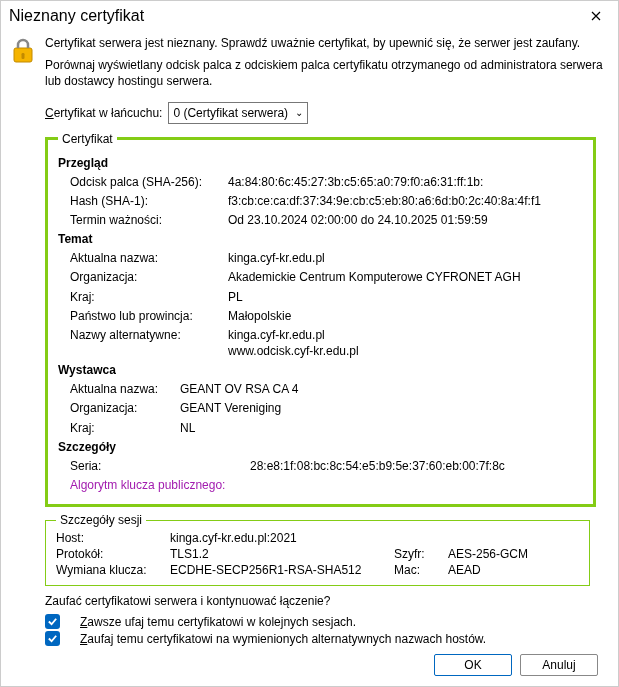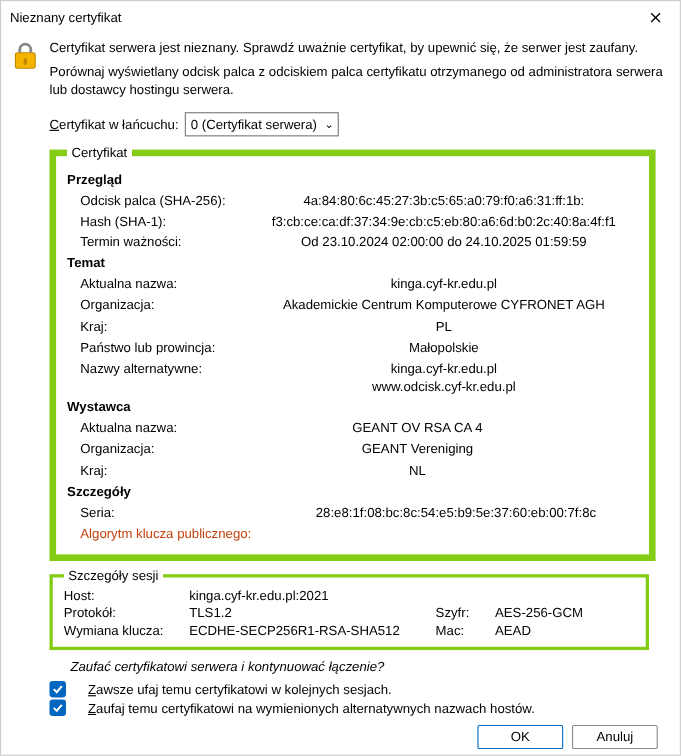--- a/index.html
+++ b/index.html
@@ -15,21 +15,21 @@
     position: relative;
     border: 1px solid #ccc;
   }
   .titlebar {
     height: 30px;
     display: flex;
     align-items: center;
     justify-content: space-between;
     padding: 0 8px;
   }
-  .titlebar .title { font-size: 12px; }
+  .titlebar .title { font-size: 16px; }
   .titlebar .close {
     width: 28px; height: 22px;
     display: flex; align-items: center; justify-content: center;
     font-size: 14px; cursor: default;
   }
   .content {
     padding: 4px 10px 10px 10px;
   }
   .intro-row {
     display: flex;
@@ -50,21 +50,21 @@
   .select {
     display: inline-flex; align-items: center;
     border: 1px solid #777; background: #fff;
     height: 22px; padding: 0 4px; min-width: 140px;
     justify-content: space-between;
   }
   .select .chev { margin-left: 6px; font-size: 10px; }
   fieldset.cert {
     margin: 0 12px 6px 34px;
     padding: 6px 10px 8px 10px;
-    border: 6px solid #84cc16;
+    border: 3px solid #84cc16;
   }
   fieldset.cert legend { padding: 0 4px; }
   .cert-scroll {
     max-height: 368px;
     overflow-y: auto;
     padding-right: 4px;
   }
   .section-head {
     font-weight: 700;
     margin: 4px 0 4px 0;
@@ -72,38 +72,38 @@
   .row {
     display: flex;
     margin: 0 0 3px 12px;
     line-height: 1.35;
   }
   .row .lbl {
     flex: 0 0 auto;
     width: 158px;
   }
   .row.wide .lbl { width: 180px; }
-  .row .val { flex: 1; text-align: center; }
+  .row .val { flex: 1; }
   .multiline { display: block; }
-  .cut { color:#c2410c; }
+  .cut { color:#a21caf; }
 
   fieldset.session {
     margin: 6px 18px 8px 34px;
     padding: 4px 10px 8px 10px;
-    border: 3px solid #84cc16;
+    border: 1px solid #84cc16;
   }
   fieldset.session legend { padding: 0 4px; }
   .sgrid {
     display: grid;
     grid-template-columns: 110px 220px 50px auto;
     row-gap: 2px;
     column-gap: 4px;
     align-items: baseline;
   }
-  .question { margin: 8px 0 6px 53px; font-style: italic; }
+  .question { margin: 8px 0 6px 34px; }
   .cbrow {
     margin: 2px 0 2px 34px;
     display: flex; align-items: center; gap: 20px;
   }
   .checkbox {
     width: 15px; height: 15px; border-radius: 3px;
     background: #0067c0;
     display: inline-flex; align-items: center; justify-content: center;
   }
   .checkbox svg { width: 11px; height: 11px; }

